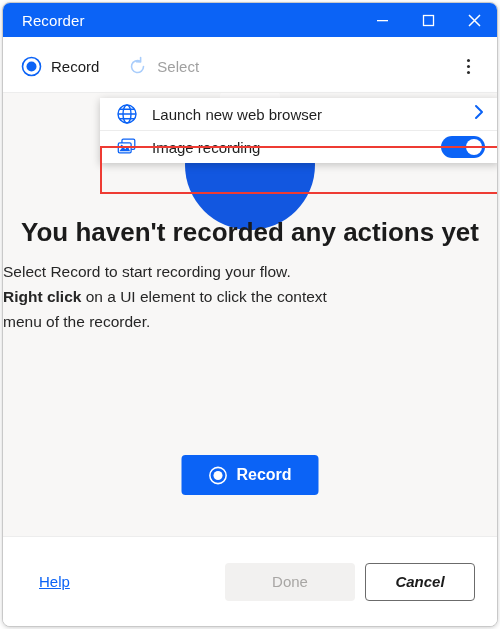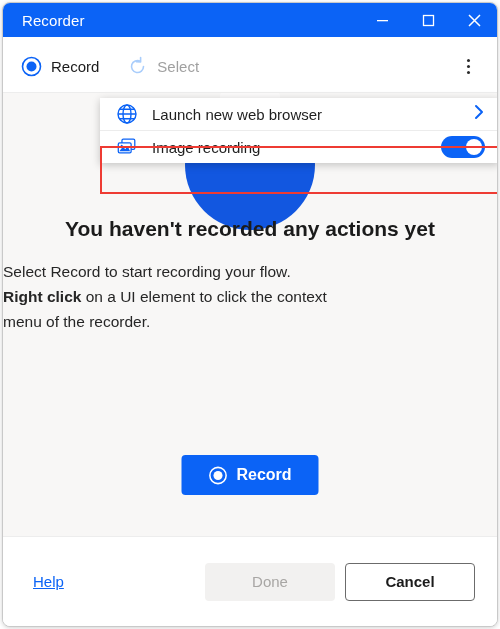--- a/index.html
+++ b/index.html
@@ -141,21 +141,21 @@
     color: #ffffff;
     font-size: 13px;
     line-height: 1;
   }
 
   .headline {
     position: absolute;
     top: 124px;
     left: 0; width: 100%;
     text-align: center;
-    font-size: 21px;
+    font-size: 26px;
     font-weight: bold;
     color: #1b1b1b;
   }
   .subtext {
     position: absolute;
     top: 166px;
     left: 0; width: 100%;
     font-size: 15.5px;
     color: #262626;
     line-height: 25px;
@@ -184,20 +184,21 @@
   .footer {
     position: absolute;
     left: 0; top: 533px;
     width: 100%;
     height: 90px;
     background: #ffffff;
     border-top: 1px solid #ededed;
     box-sizing: border-box;
     display: flex;
     align-items: center;
+    padding-left: 6px;
   }
   .help-link {
     color: #0b63f6;
     font-size: 15px;
     margin-left: 30px;
   }
   .footer-actions {
     margin-left: auto;
     margin-right: 22px;
     display: flex;
@@ -205,29 +206,30 @@
   }
   .btn-done {
     width: 130px; height: 38px;
     background: #f2f1f0;
     border-radius: 4px;
     display: flex; align-items: center; justify-content: center;
     color: #a8a6a4;
     font-size: 15px;
   }
   .btn-cancel {
-    width: 130px; height: 38px;
+    width: 110px; height: 38px;
     background: #ffffff;
     border: 1px solid #6b6b6b;
     border-radius: 4px;
     display: flex; align-items: center; justify-content: center;
     color: #1b1b1b;
     font-size: 15px;
     font-weight: bold;
     box-sizing: border-box;
+    font-style: italic;
   }
 
   
   .menu {
     position: absolute;
     left: 97px;
     top: 95px;
     width: 399px;
     background: #ffffff;
     box-shadow: 0 2px 8px rgba(0,0,0,0.22);

